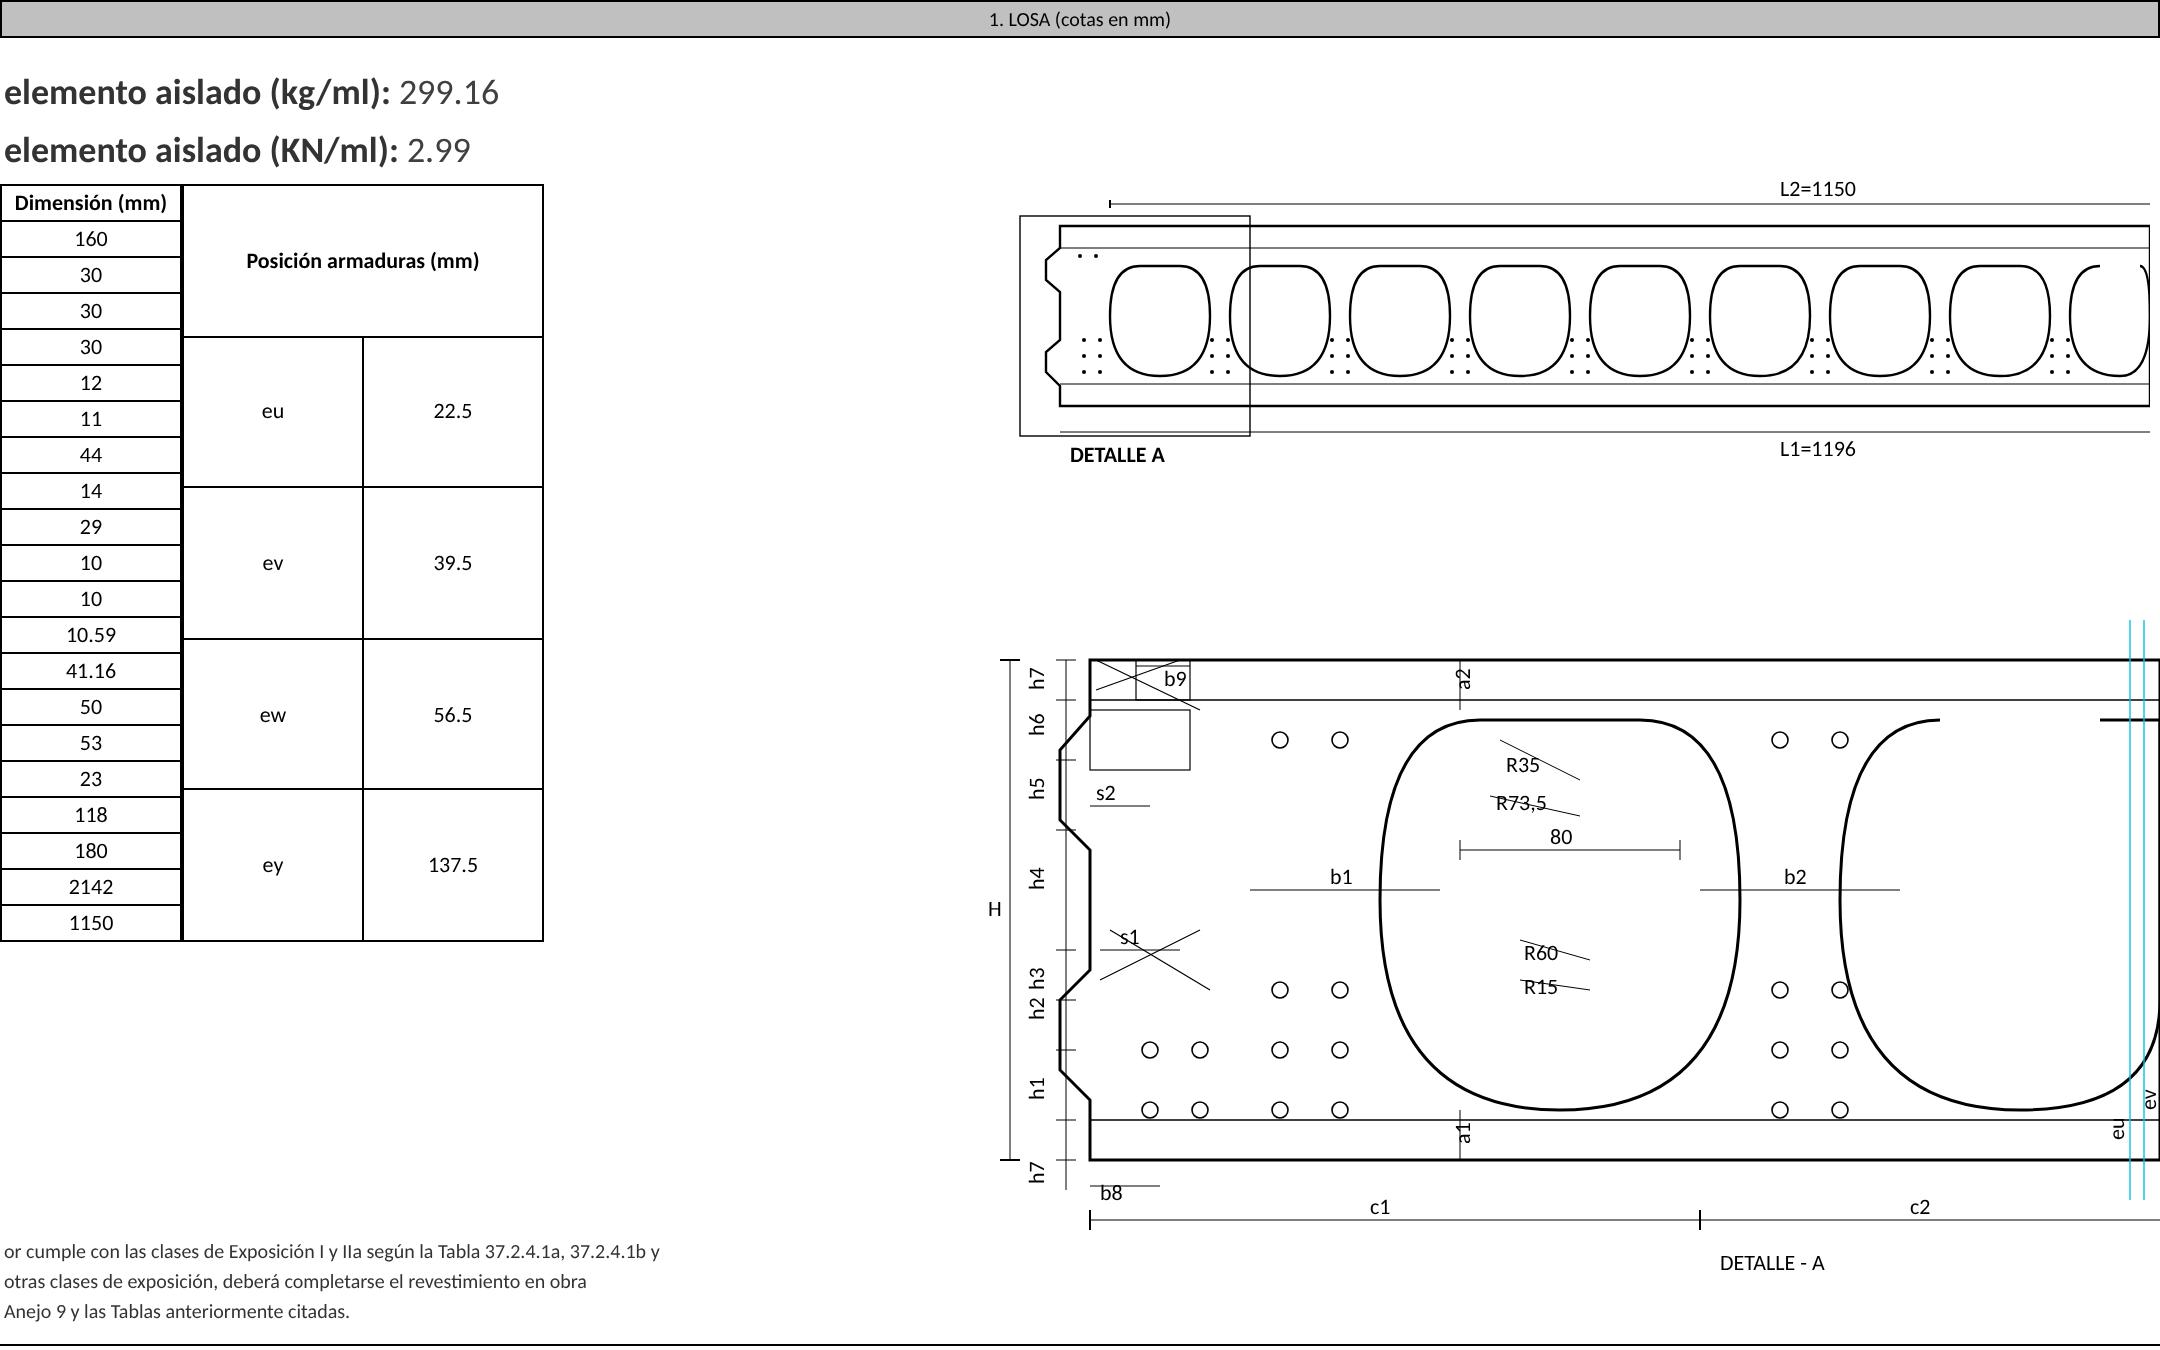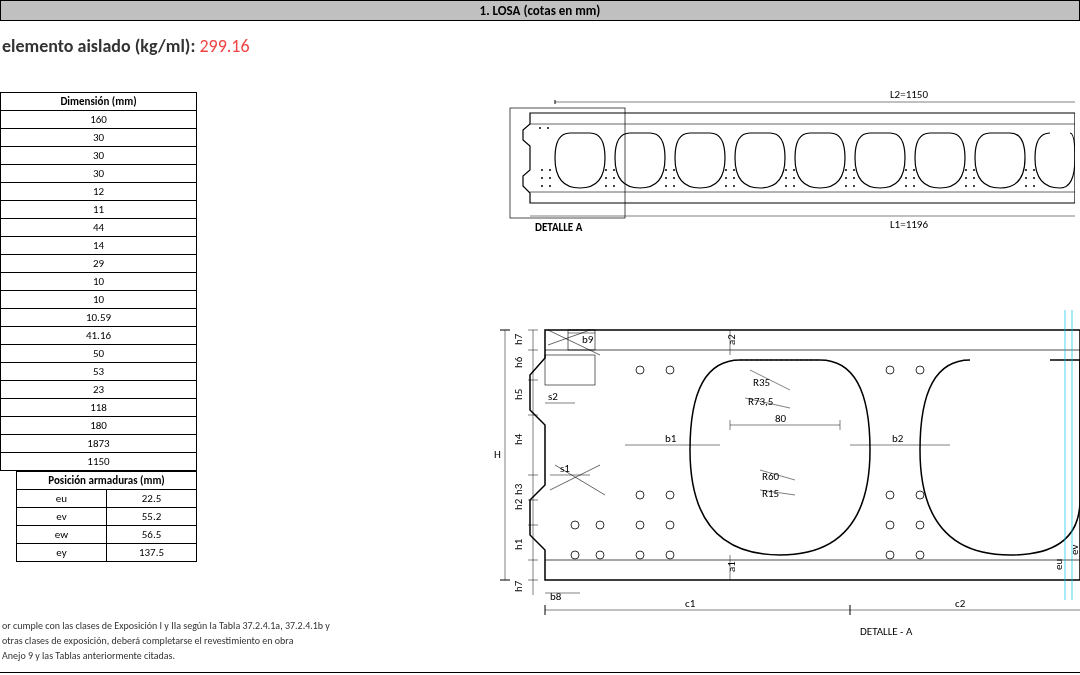--- a/index.html
+++ b/index.html
@@ -9,55 +9,54 @@
     color: #000;
     background: #fff;
     width: 1080px;
     height: 675px;
     position: relative;
   }
   .header-bar {
     background: #c0c0c0;
     border: 1px solid #000;
     text-align: center;
-    font-weight: bold;
-    font-size: 13px;
+    font-weight: normal;
+    font-size: 10px;
     padding: 2px 0;
     width: 100%;
   }
   .info-block {
     position: absolute;
     top: 32px;
     left: 2px;
     font-size: 18px;
     line-height: 1.6;
   }
   .info-row { display: flex; gap: 4px; align-items: baseline; }
   .info-label { font-weight: bold; color: #333; }
-  .info-val { color: #ef4444; }
+  .info-val { color: #404040; }
   .tables {
     position: absolute;
     top: 92px;
     left: 0;
     display: flex;
     gap: 0;
-    flex-direction: column;
   }
   table { border-collapse: collapse; }
   th, td {
     border: 1px solid #000;
     padding: 1px 6px;
     font-size: 11px;
     text-align: center;
     height: 18px;
   }
   th { font-weight: bold; background: #fff; }
   .dim-table td { min-width: 90px; }
   .pos-table td, .pos-table th { min-width: 90px; }
-  .pos-table { margin-left: 16px; }
+  .pos-table { margin-left: 0; }
   .notes {
     position: absolute;
     bottom: 12px;
     left: 2px;
     font-size: 10px;
     color: #333;
     line-height: 1.5;
     max-width: 400px;
   }
   .diagram-top {
@@ -80,20 +79,24 @@
 </head>
 <body>
 
 <div class="header-bar">1. LOSA (cotas en mm)</div>
 
 <div class="info-block">
   <div class="info-row">
     <span class="info-label">elemento aislado (kg/ml):</span>
     <span class="info-val">299.16</span>
   </div>
+  <div class="info-row">
+    <span class="info-label">elemento aislado (KN/ml):</span>
+    <span class="info-val">2.99</span>
+  </div>
 </div>
 
 <div class="tables">
   <table class="dim-table">
     <tbody>
         <tr>
           <th colspan="1">Dimensión (mm)</th>
         </tr>
     <tr>
           <td>160</td>
@@ -143,40 +146,40 @@
     <tr>
           <td>23</td>
         </tr>
     <tr>
           <td>118</td>
         </tr>
     <tr>
           <td>180</td>
         </tr>
     <tr>
-          <td>1873</td>
+          <td>2142</td>
         </tr>
     <tr>
           <td>1150</td>
         </tr>
   </tbody>
     </table>
 
   <table class="pos-table">
     <tbody>
         <tr>
           <th colspan="2">Posición armaduras (mm)</th>
         </tr>
     <tr>
           <td>eu</td>
           <td>22.5</td>
         </tr>
     <tr>
           <td>ev</td>
-          <td>55.2</td>
+          <td>39.5</td>
         </tr>
     <tr>
           <td>ew</td>
           <td>56.5</td>
         </tr>
     <tr>
           <td>ey</td>
           <td>137.5</td>
         </tr>
   </tbody>

